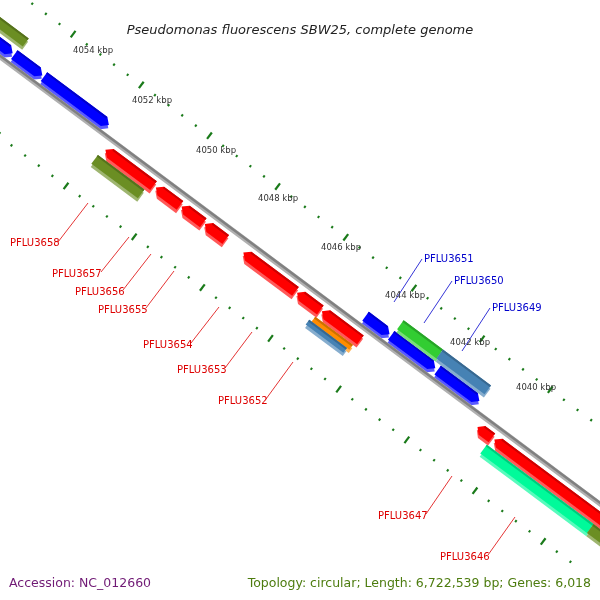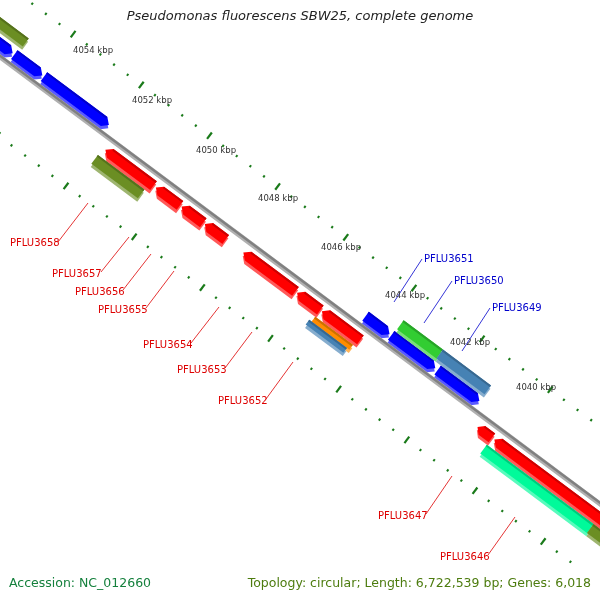--- a/index.html
+++ b/index.html
@@ -1,19 +1,19 @@
 <!DOCTYPE html>
 <html><head>
 <meta charset="utf-8">
 <style>
   html, body { margin: 0; padding: 0; background: #ffffff; }
   body { width: 600px; height: 600px; position: relative; overflow: hidden; font-family: "DejaVu Sans", sans-serif; }
   #map { position: absolute; left: 0; top: 0; }
-  .title { position: absolute; left: 0; top: 8px; width: 600px; text-align: center; font-style: italic; font-size: 13px; color: #222; font-family: "DejaVu Sans", sans-serif; }
-  .footer-left { position: absolute; left: 9px; top: 575px; font-size: 12.5px; color: #15803d; }
+  .title { position: absolute; left: 0; top: 22px; width: 600px; text-align: center; font-style: italic; font-size: 13px; color: #222; font-family: "DejaVu Sans", sans-serif; }
+  .footer-left { position: absolute; left: 9px; top: 575px; font-size: 12.5px; color: #701a75; }
   .footer-right { position: absolute; right: 9px; top: 575px; font-size: 12.5px; color: #4d7c0f; }
   .kbp { font-size: 8.5px; fill: #333; font-family: "DejaVu Sans", sans-serif; }
   .glabel { font-size: 10px; font-family: "DejaVu Sans", sans-serif; }
 </style>
 </head>
 <body>
 
 <div class="title">Pseudomonas fluorescens SBW25, complete genome</div>
 
 <svg id="map" width="600" height="600">

